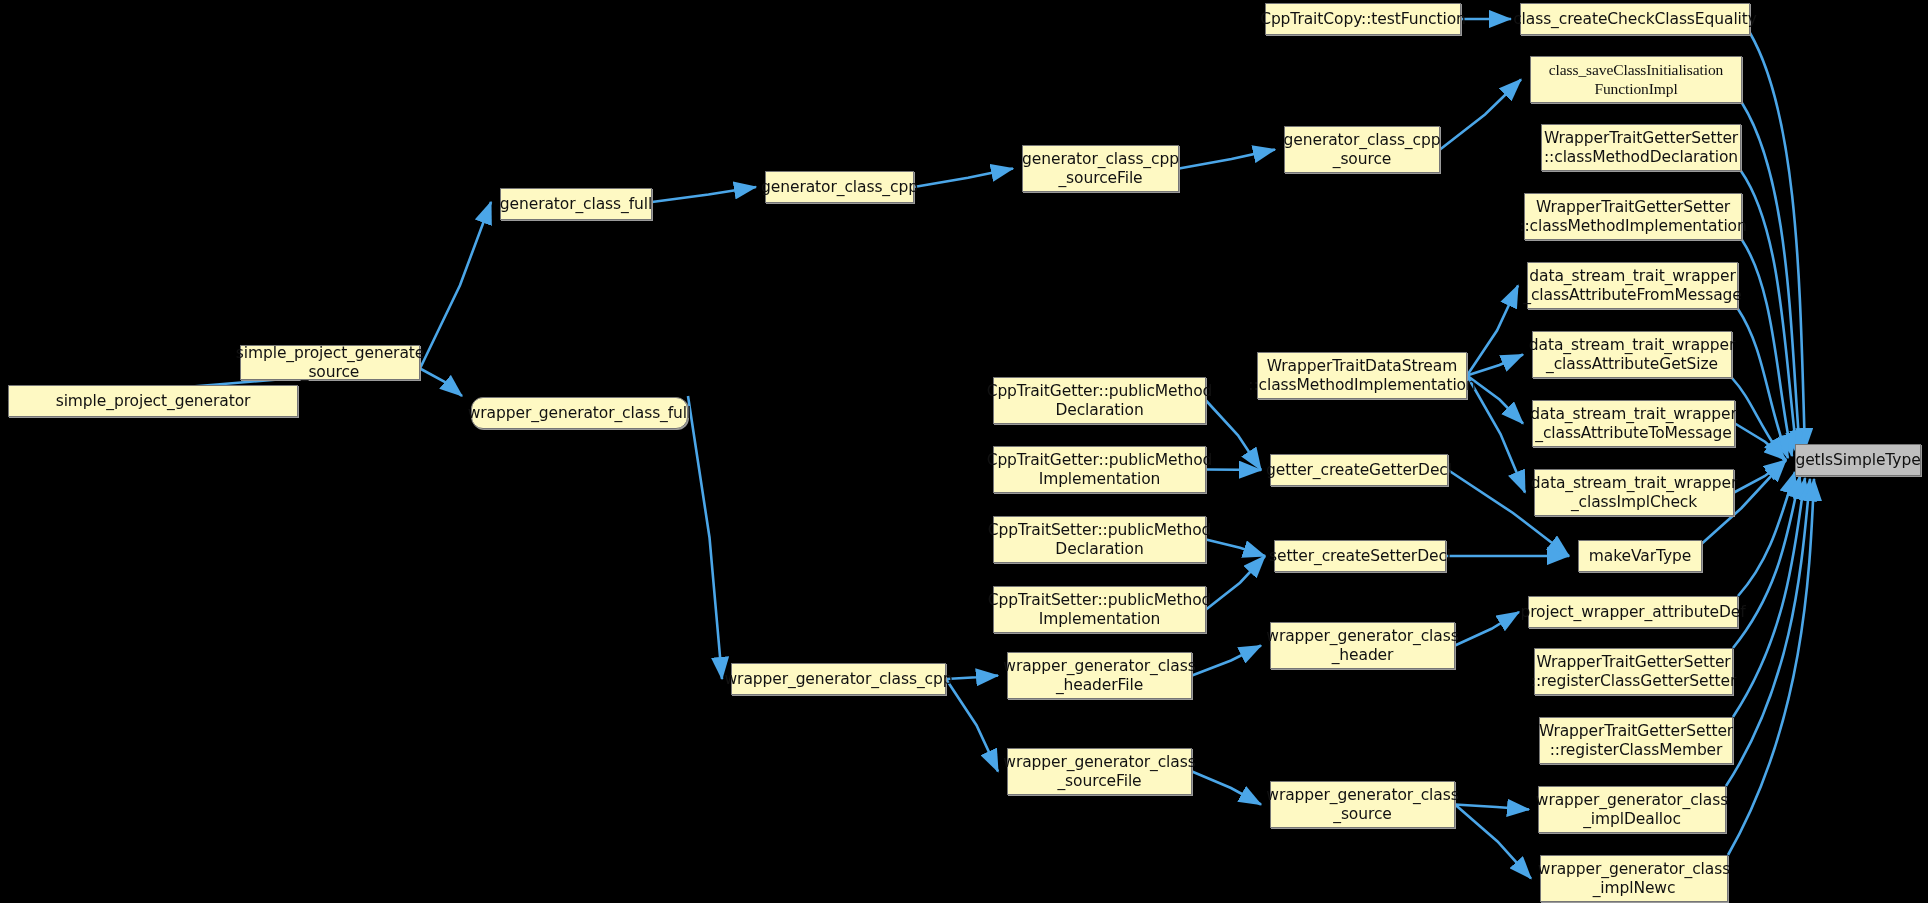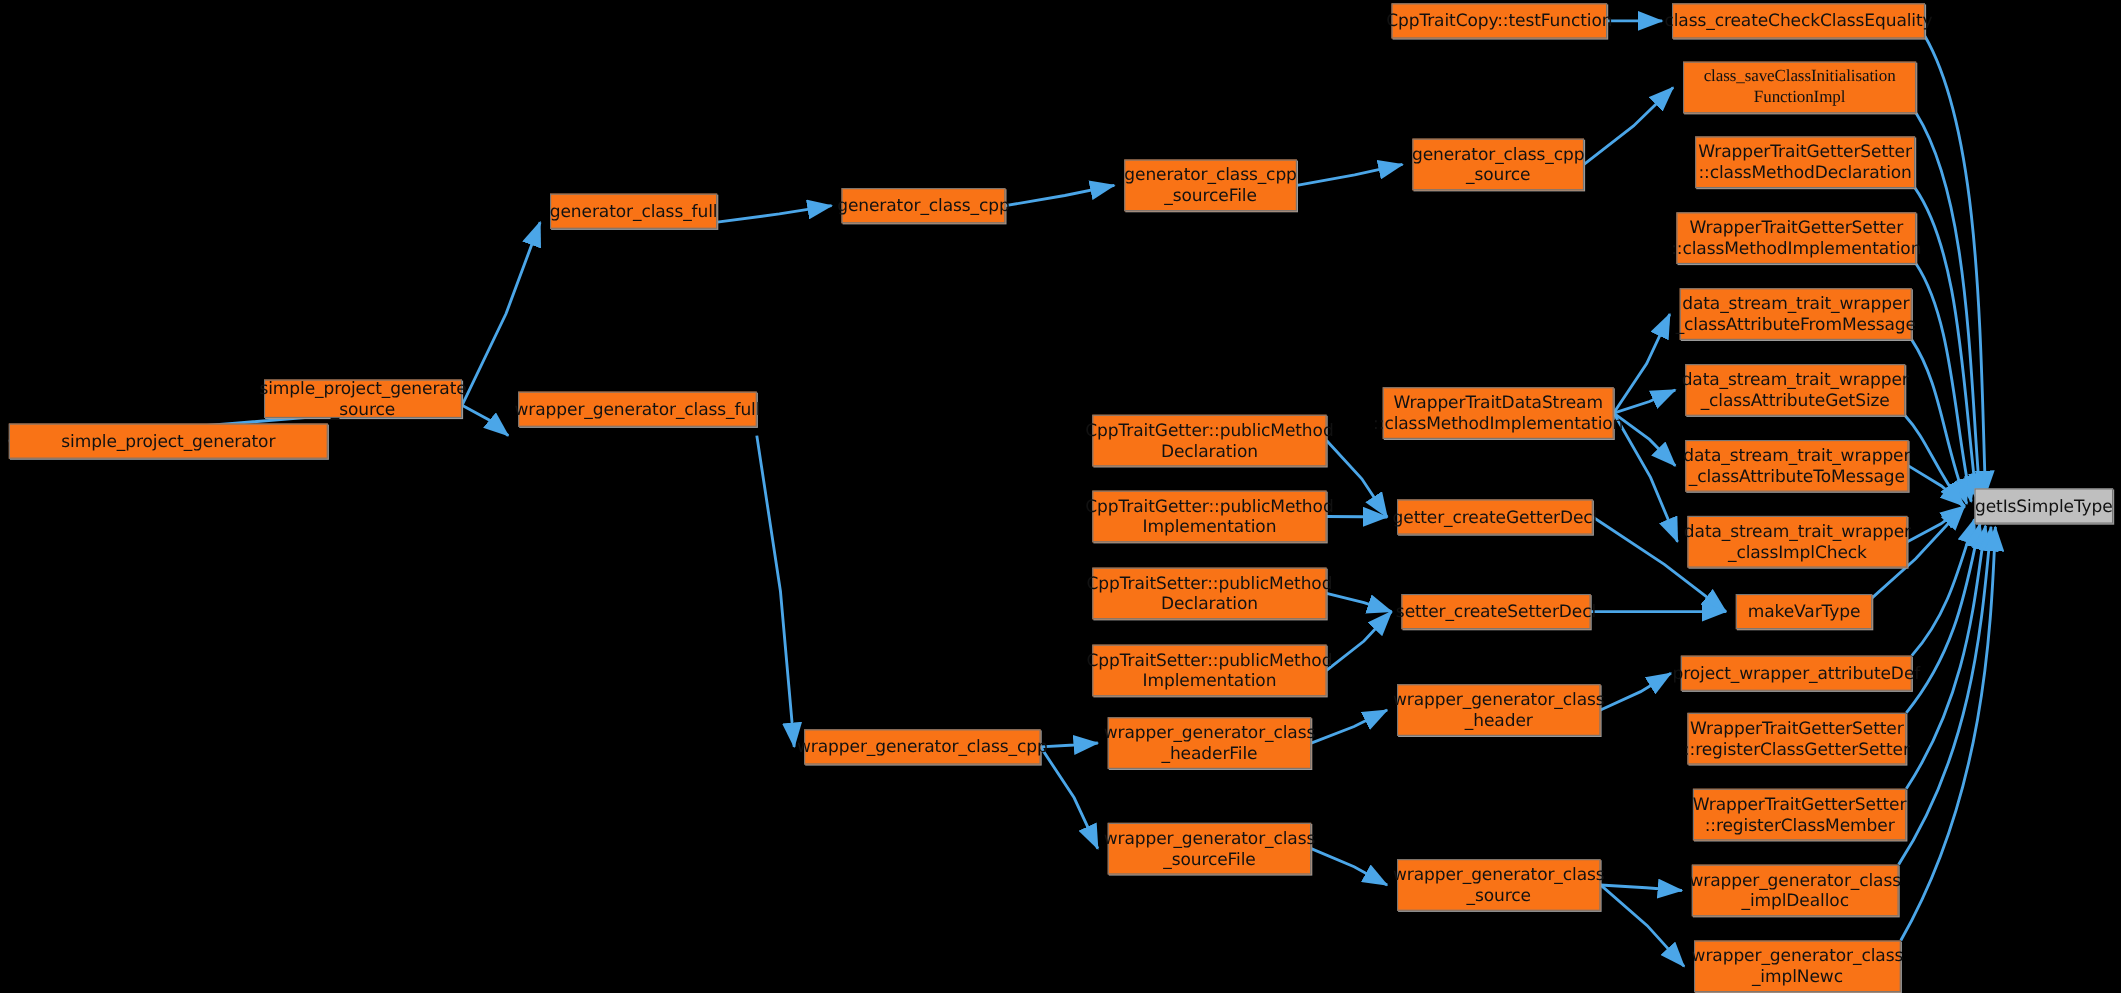--- a/index.html
+++ b/index.html
@@ -1,18 +1,18 @@
 <!DOCTYPE html>
 <html><head>
 <meta charset="utf-8">
 <style>
   html,body{margin:0;padding:0;background:#000;}
   #stage{position:relative;width:1928px;height:903px;background:#000;overflow:hidden;}
   svg.edges{position:absolute;left:0;top:0;width:1928px;height:903px;}
-  .node{position:absolute;box-sizing:border-box;background:#f97316;border:1px solid #767676;
+  .node{position:absolute;box-sizing:border-box;background:#fef9c3;border:1px solid #767676;
         box-shadow:1px 1px 0 0 #9a9a9a;display:flex;align-items:center;justify-content:center;
         font-family:"DejaVu Sans","Liberation Sans",sans-serif;font-size:15.5px;color:#111;
         text-align:center;line-height:1.18;letter-spacing:-0.1px;padding:0 4px;}
   .node.highlight{background:#bfbfbf;}
   .node span{display:block;white-space:pre-line;}
 </style>
 </head>
 <body>
 
 <div id="stage">
@@ -68,24 +68,24 @@
       </g>
   </svg>
   <div id="nodes">
       <div class="node" style="left: 8px; top: 385px; width: 290px; height: 32px;">
         <span>simple_project_generator</span>
       </div>
       <div class="node" style="left: 240px; top: 345px; width: 180px; height: 35px;">
         <span>simple_project_generate
 _source</span>
       </div>
-      <div class="node" style="left: 500px; top: 176px; width: 152px; height: 32px;">
+      <div class="node" style="left: 500px; top: 188px; width: 152px; height: 32px;">
         <span>generator_class_full</span>
       </div>
-      <div class="node" style="left: 471px; top: 356px; width: 217px; height: 32px;">
+      <div class="node" style="left: 471px; top: 397px; width: 217px; height: 32px; border-radius: 12px;">
         <span>wrapper_generator_class_full</span>
       </div>
       <div class="node" style="left: 765px; top: 171px; width: 149px; height: 32px;">
         <span>generator_class_cpp</span>
       </div>
       <div class="node" style="left: 1022px; top: 145px; width: 157px; height: 47px;">
         <span>generator_class_cpp
 _sourceFile</span>
       </div>
       <div class="node" style="left: 1284px; top: 126px; width: 156px; height: 47px;">

